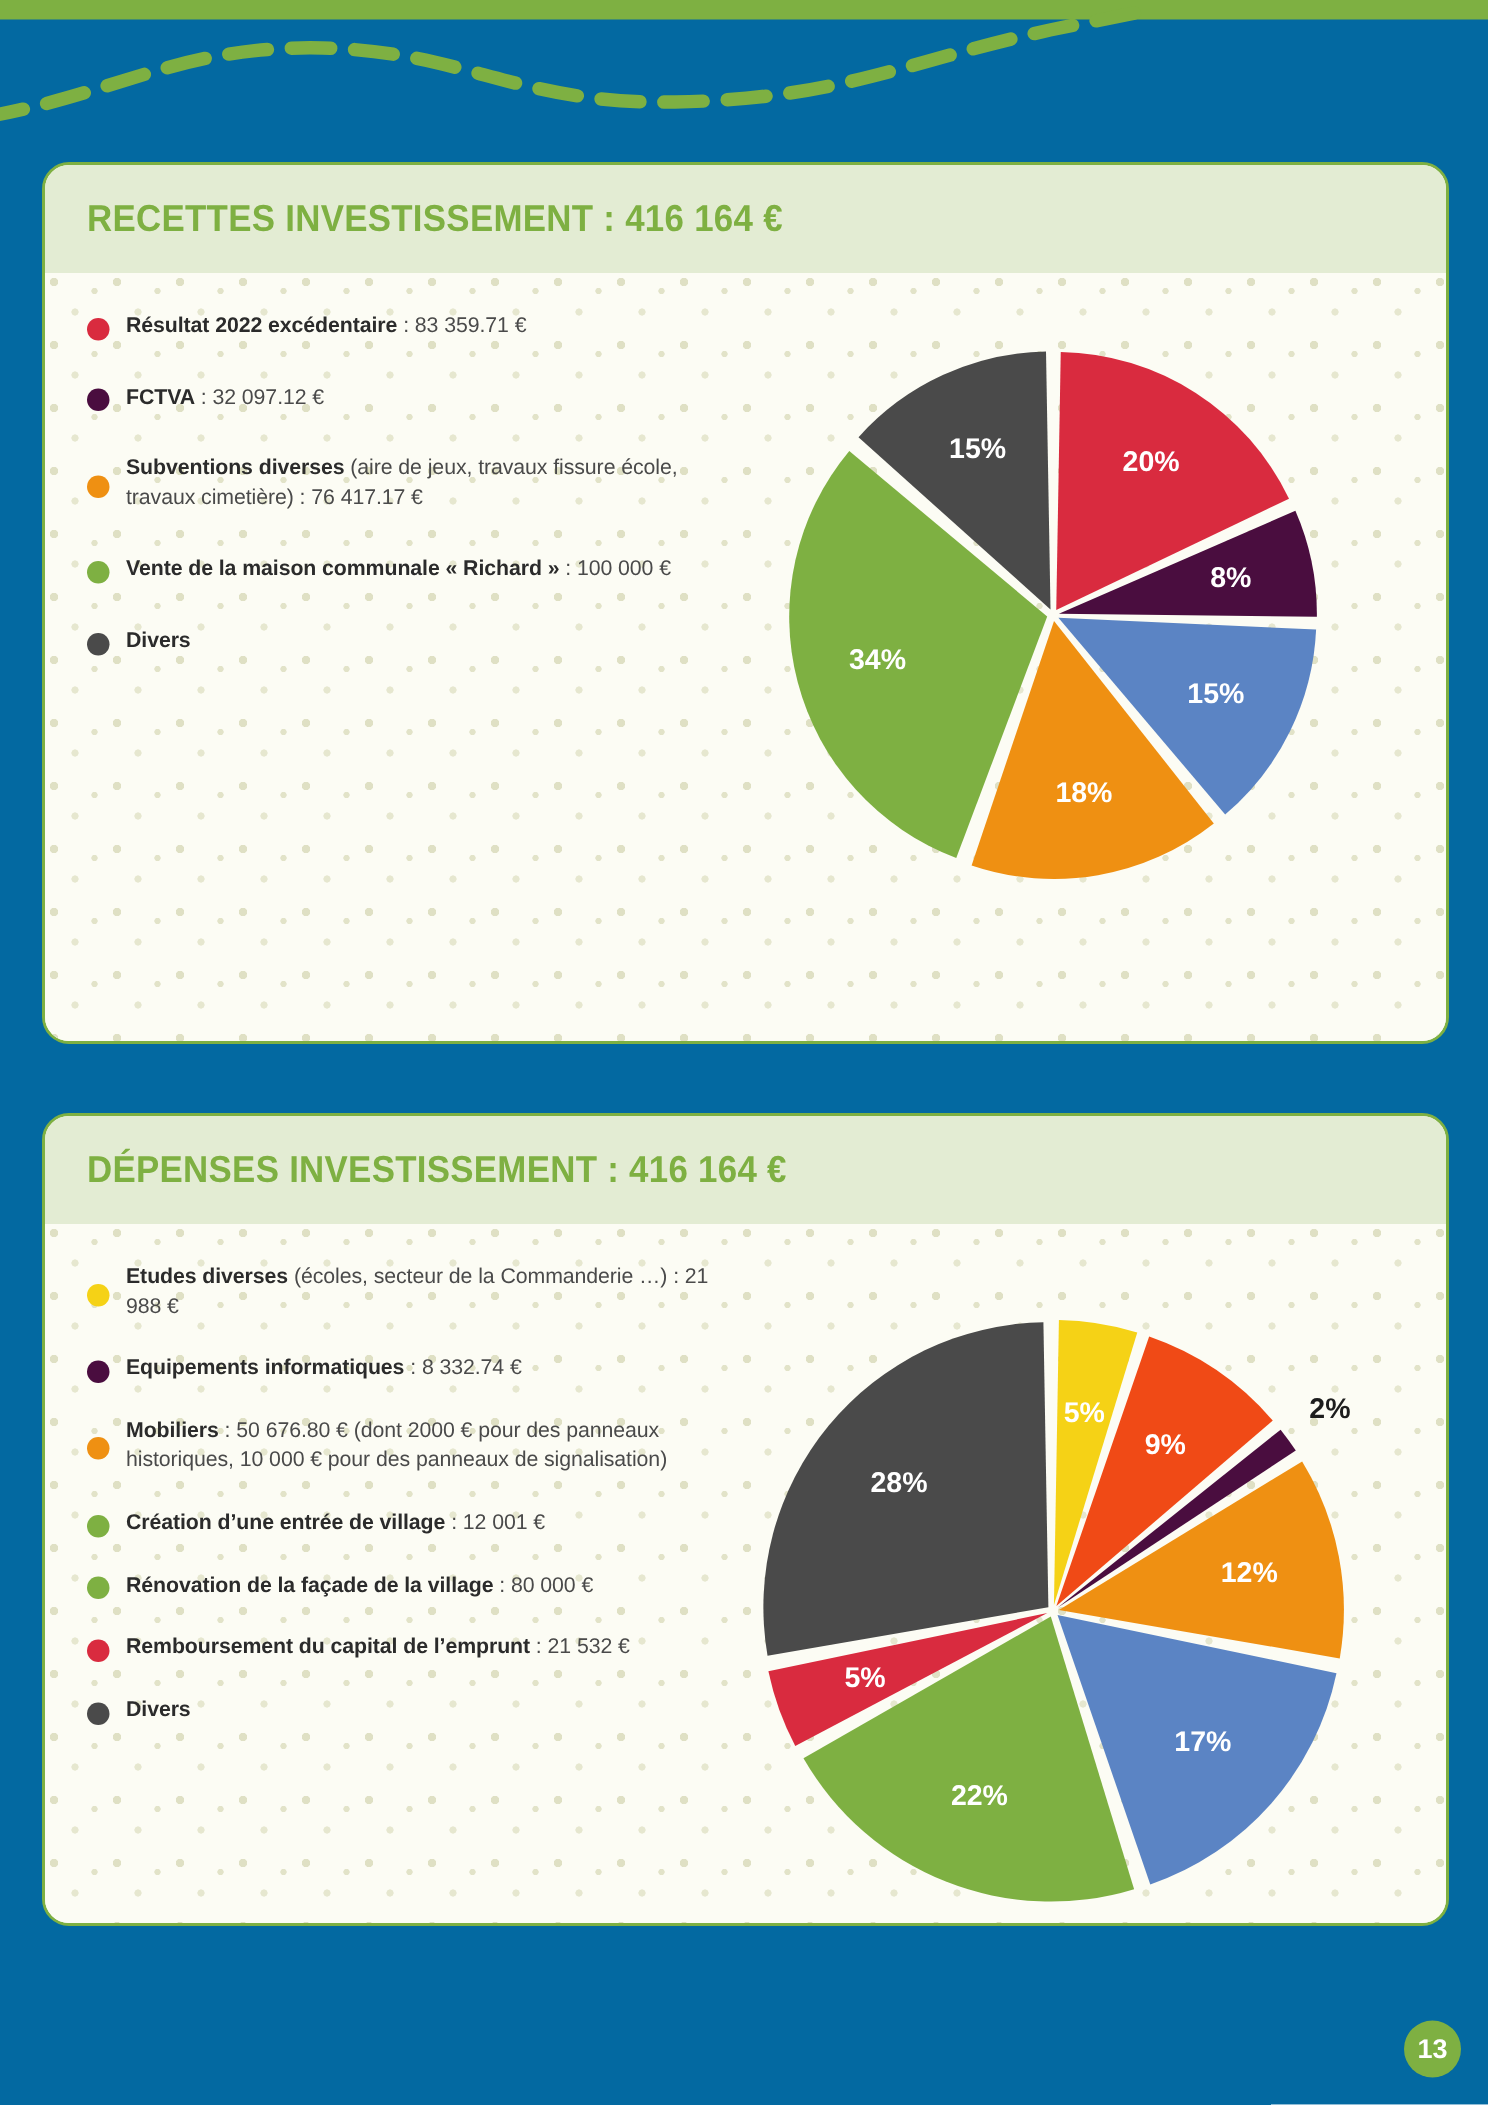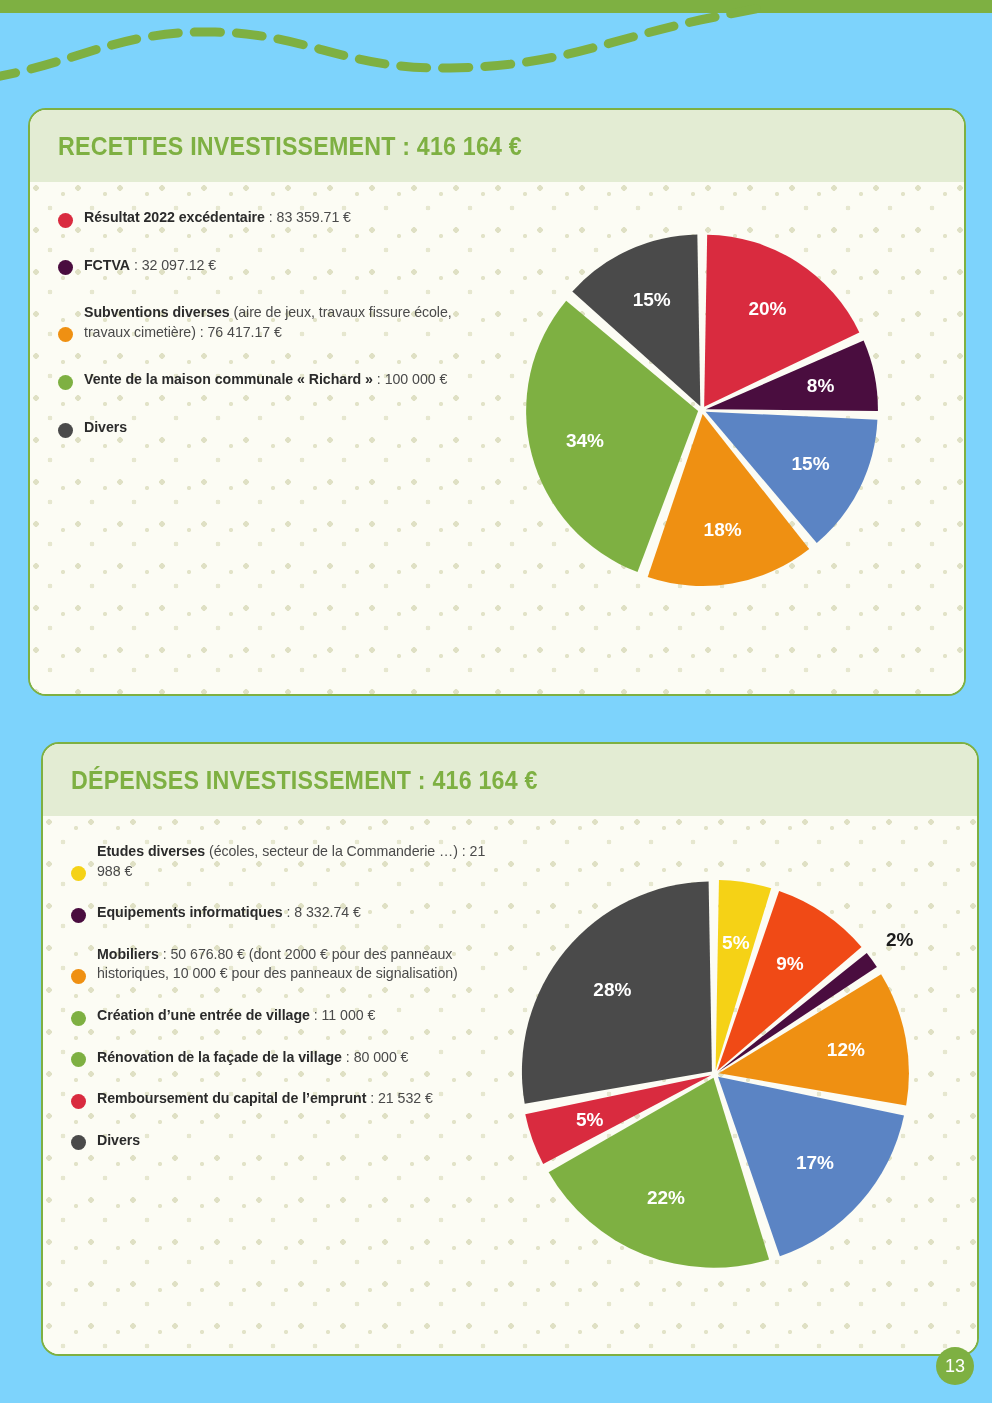--- a/index.html
+++ b/index.html
@@ -7,42 +7,42 @@
     width: 992px;
     height: 1403px;
     background: #ffffff;
     font-family: "Liberation Sans", sans-serif;
     overflow: hidden;
   }
   .page {
     position: relative;
     width: 992px;
     height: 1403px;
-    background: #7dd3fc;
+    background: #0369a1;
   }
 
   
   .top-deco {
     position: absolute;
     top: 0; left: 0;
     width: 992px;
     height: 100px;
     pointer-events: none;
   }
 
   
   .card {
     position: absolute;
     border: 2.5px solid #7eb042;
     border-radius: 18px;
     overflow: hidden;
     background: #fdfdf7;
   }
   #card-recettes { left: 28px; top: 108px; width: 938px; height: 588px; }
-  #card-depenses { left: 28px; top: 742px; width: 938px; height: 614px; margin-left: 13px; }
+  #card-depenses { left: 28px; top: 742px; width: 938px; height: 542px; }
 
   .card-header {
     height: 72px;
     background: #e3ecd3;
     display: flex;
     align-items: center;
     padding-left: 28px;
   }
   .card-title {
     color: #7eb042;
@@ -72,21 +72,21 @@
     width: 470px;
     padding: 26px 10px 10px 28px;
     position: relative;
     z-index: 2;
   }
   #legend-recettes .legend-item { margin-bottom: 28px; }
   #legend-depenses .legend-item { margin-bottom: 22px; }
 
   .legend-item {
     display: flex;
-    align-items: flex-end;
+    align-items: center;
     line-height: 1.38;
   }
   .dot {
     width: 15px; height: 15px;
     border-radius: 50%;
     flex: 0 0 15px;
     margin-top: 3px;
     margin-right: 11px;
   }
   .legend-text {
@@ -117,21 +117,21 @@
   
   #page-badge {
     position: absolute;
     right: 18px;
     bottom: 18px;
     width: 38px; height: 38px;
     border-radius: 50%;
     background: #7eb042;
     color: #ffffff;
     font-size: 18px;
-    font-weight: normal;
+    font-weight: bold;
     display: flex;
     align-items: center;
     justify-content: center;
   }
 </style>
 </head>
 <body>
 
 <div class="page">
 
@@ -203,21 +203,21 @@
         <div class="legend-item">
           <span class="dot" style="background:#4a0d3f"></span>
           <span class="legend-text"><span class="lbl">Equipements informatiques</span><span class="val"> : 8 332.74 €</span></span>
         </div>
         <div class="legend-item">
           <span class="dot" style="background:#ef9012"></span>
           <span class="legend-text"><span class="lbl">Mobiliers</span><span class="val"> : 50 676.80 € (dont 2000 € pour des panneaux historiques, 10 000 € pour des panneaux de signalisation)</span></span>
         </div>
         <div class="legend-item">
           <span class="dot" style="background:#7eb042"></span>
-          <span class="legend-text"><span class="lbl">Création d’une entrée de village</span><span class="val"> : 11 000 €</span></span>
+          <span class="legend-text"><span class="lbl">Création d’une entrée de village</span><span class="val"> : 12 001 €</span></span>
         </div>
         <div class="legend-item">
           <span class="dot" style="background:#7eb042"></span>
           <span class="legend-text"><span class="lbl">Rénovation de la façade de la village</span><span class="val"> : 80 000 €</span></span>
         </div>
         <div class="legend-item">
           <span class="dot" style="background:#d92b3f"></span>
           <span class="legend-text"><span class="lbl">Remboursement du capital de l’emprunt</span><span class="val"> : 21 532 €</span></span>
         </div>
         <div class="legend-item">

